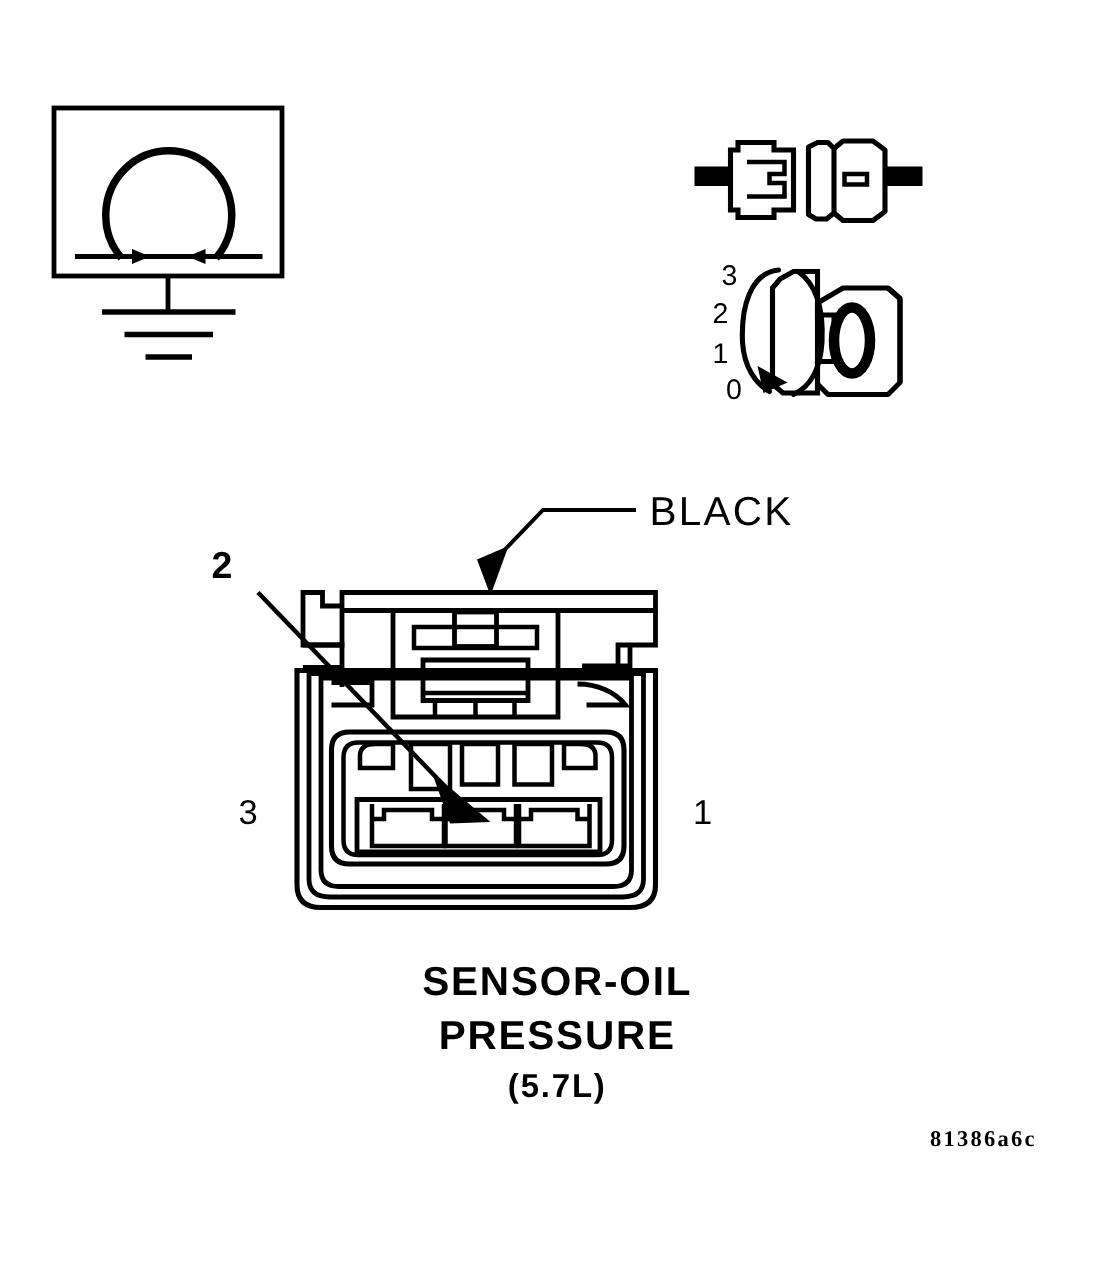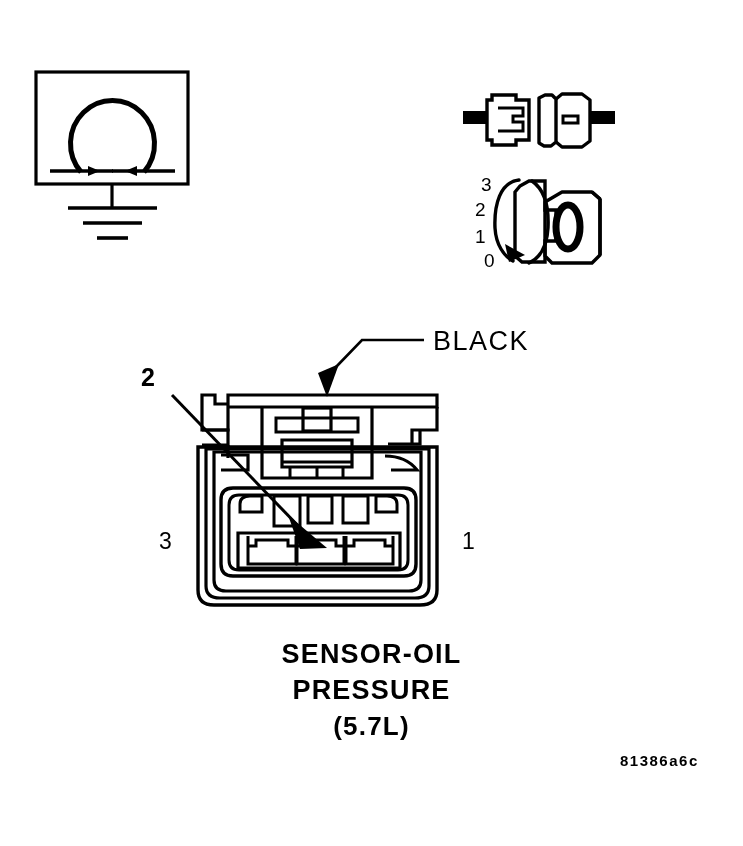--- a/index.html
+++ b/index.html
@@ -65,26 +65,26 @@
     text-align: center;
     color: #000000;
     font-family: "Liberation Sans", sans-serif;
     font-weight: bold;
     font-size: 27px;
     letter-spacing: 1.2px;
     white-space: pre;
   }
   .cap-line1 { top: 639px; }
   .cap-line2 { top: 675px; }
-  .cap-line3 { top: 711px; font-size: 26px; }
+  .cap-line3 { top: 711px; font-size: 22px; }
   .figure-code {
     position: absolute;
     left: 620px;
     top: 752px;
-    font-family: Liberation Sans, sans-serif;
+    font-family: Liberation Serif, serif;
     font-weight: bold;
     font-size: 15px;
     letter-spacing: 1.5px;
     color: #000000;
     white-space: pre;
   }
 </style>
 </head>
 <body>
 

